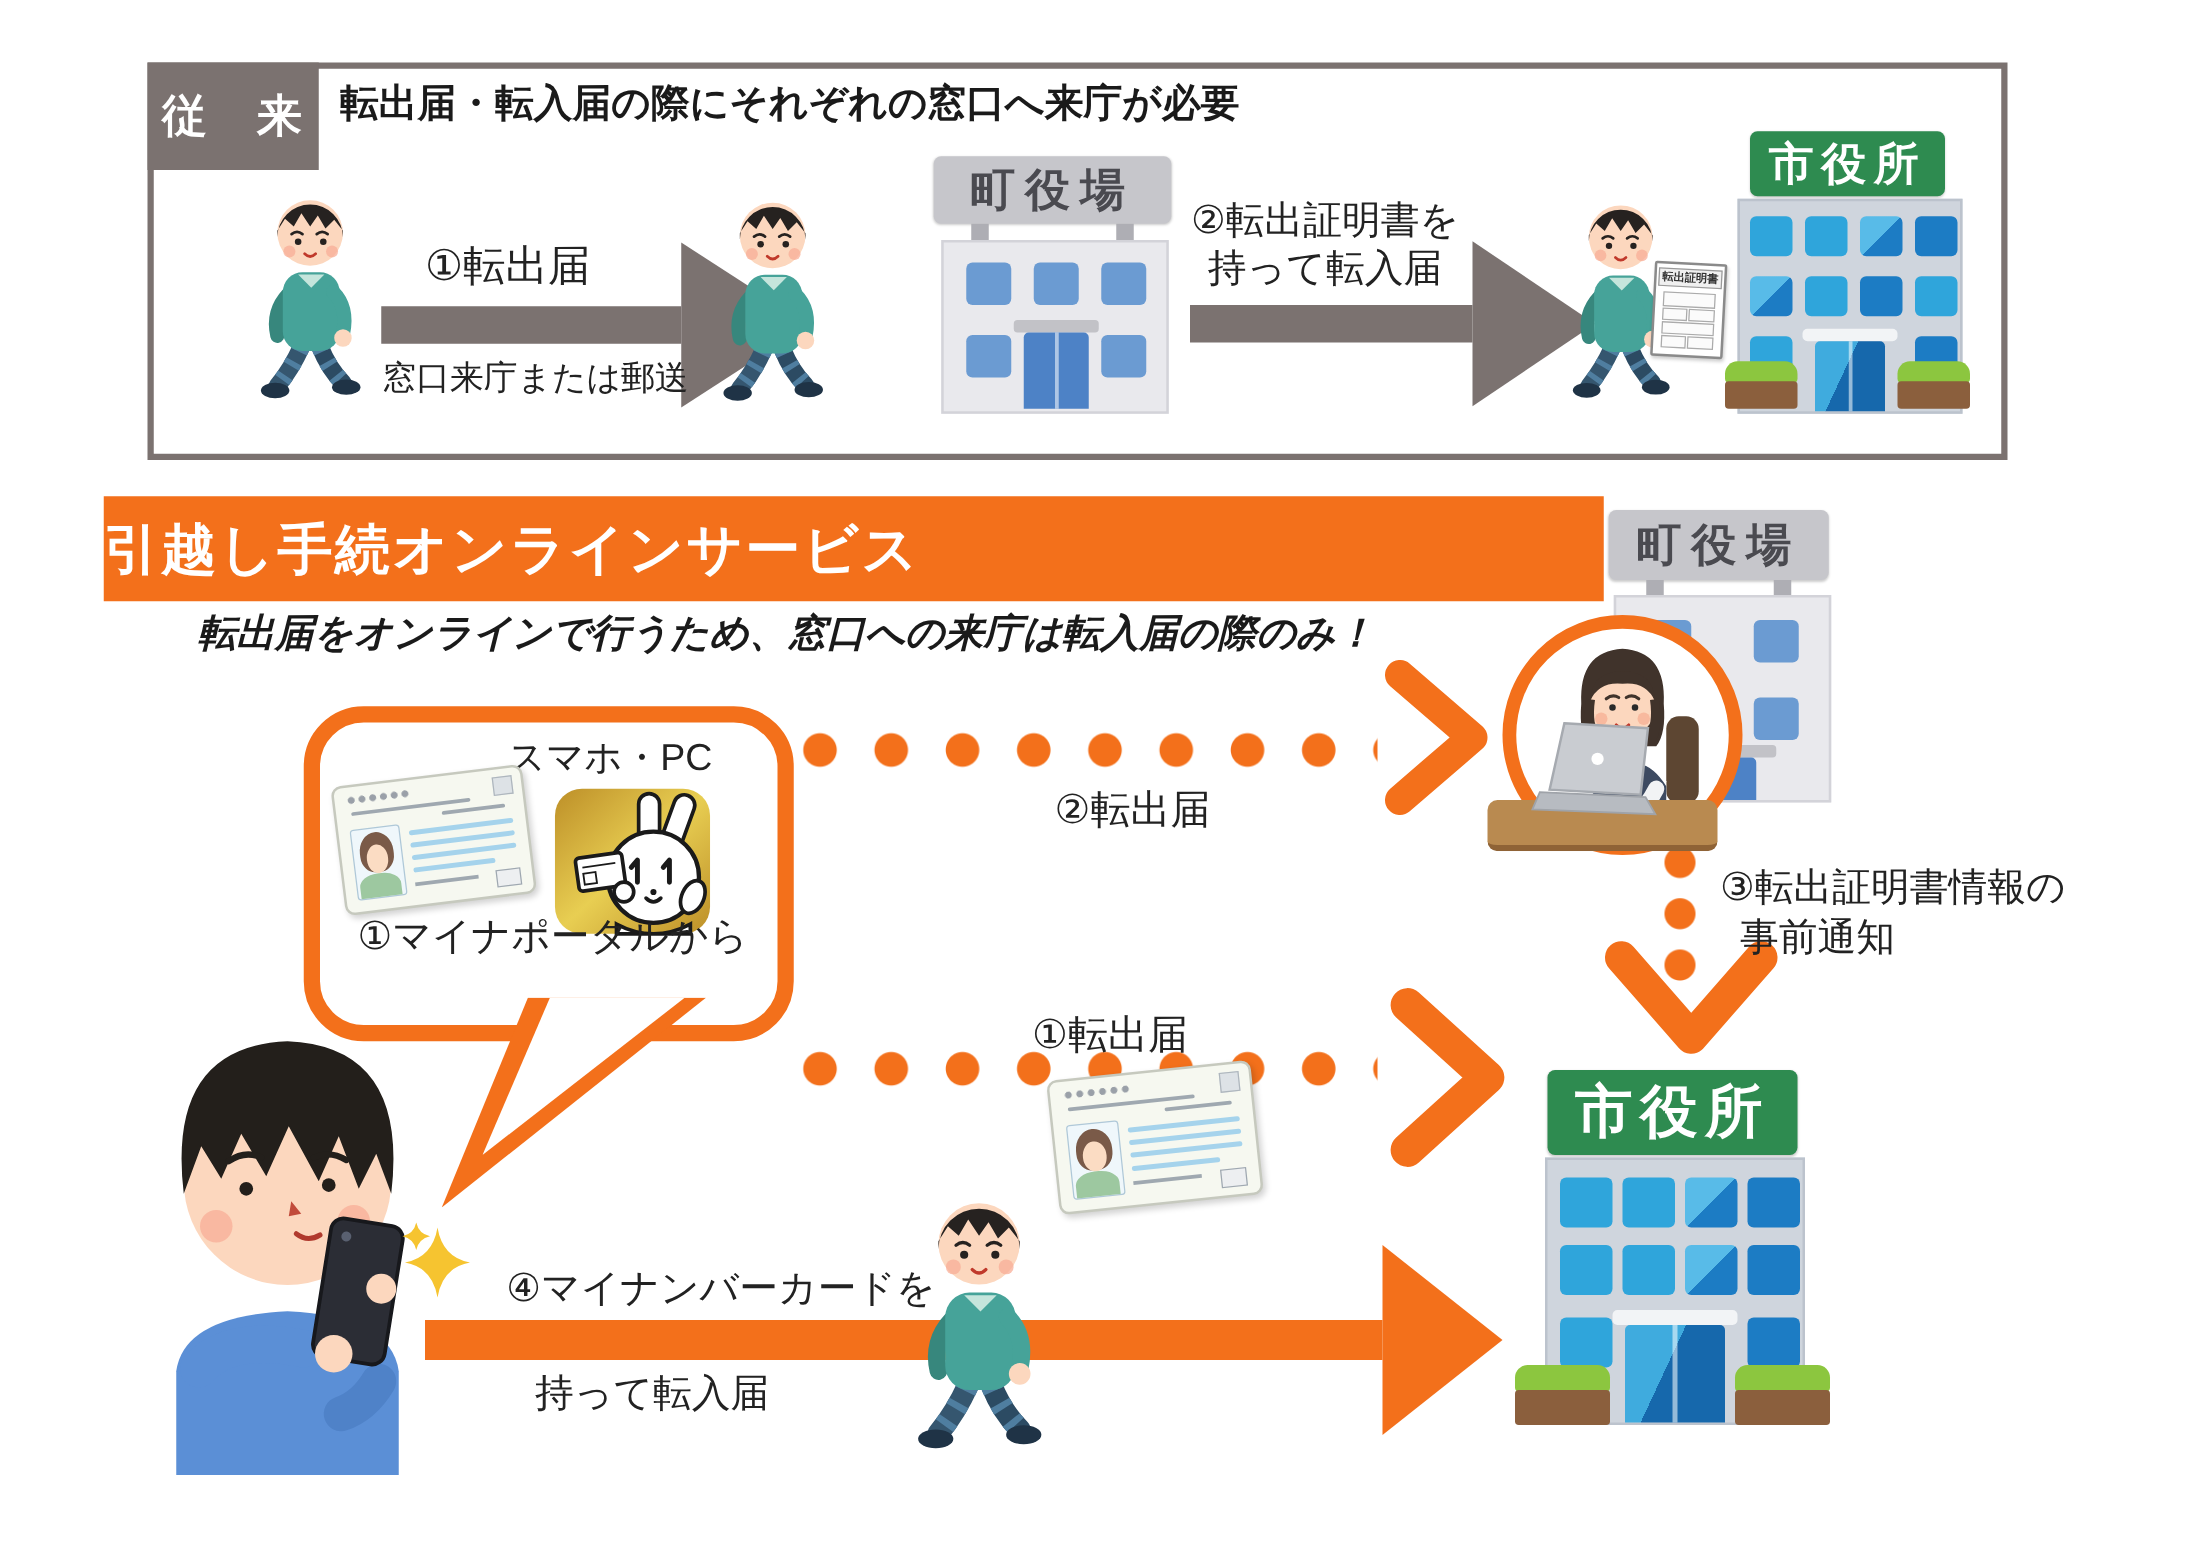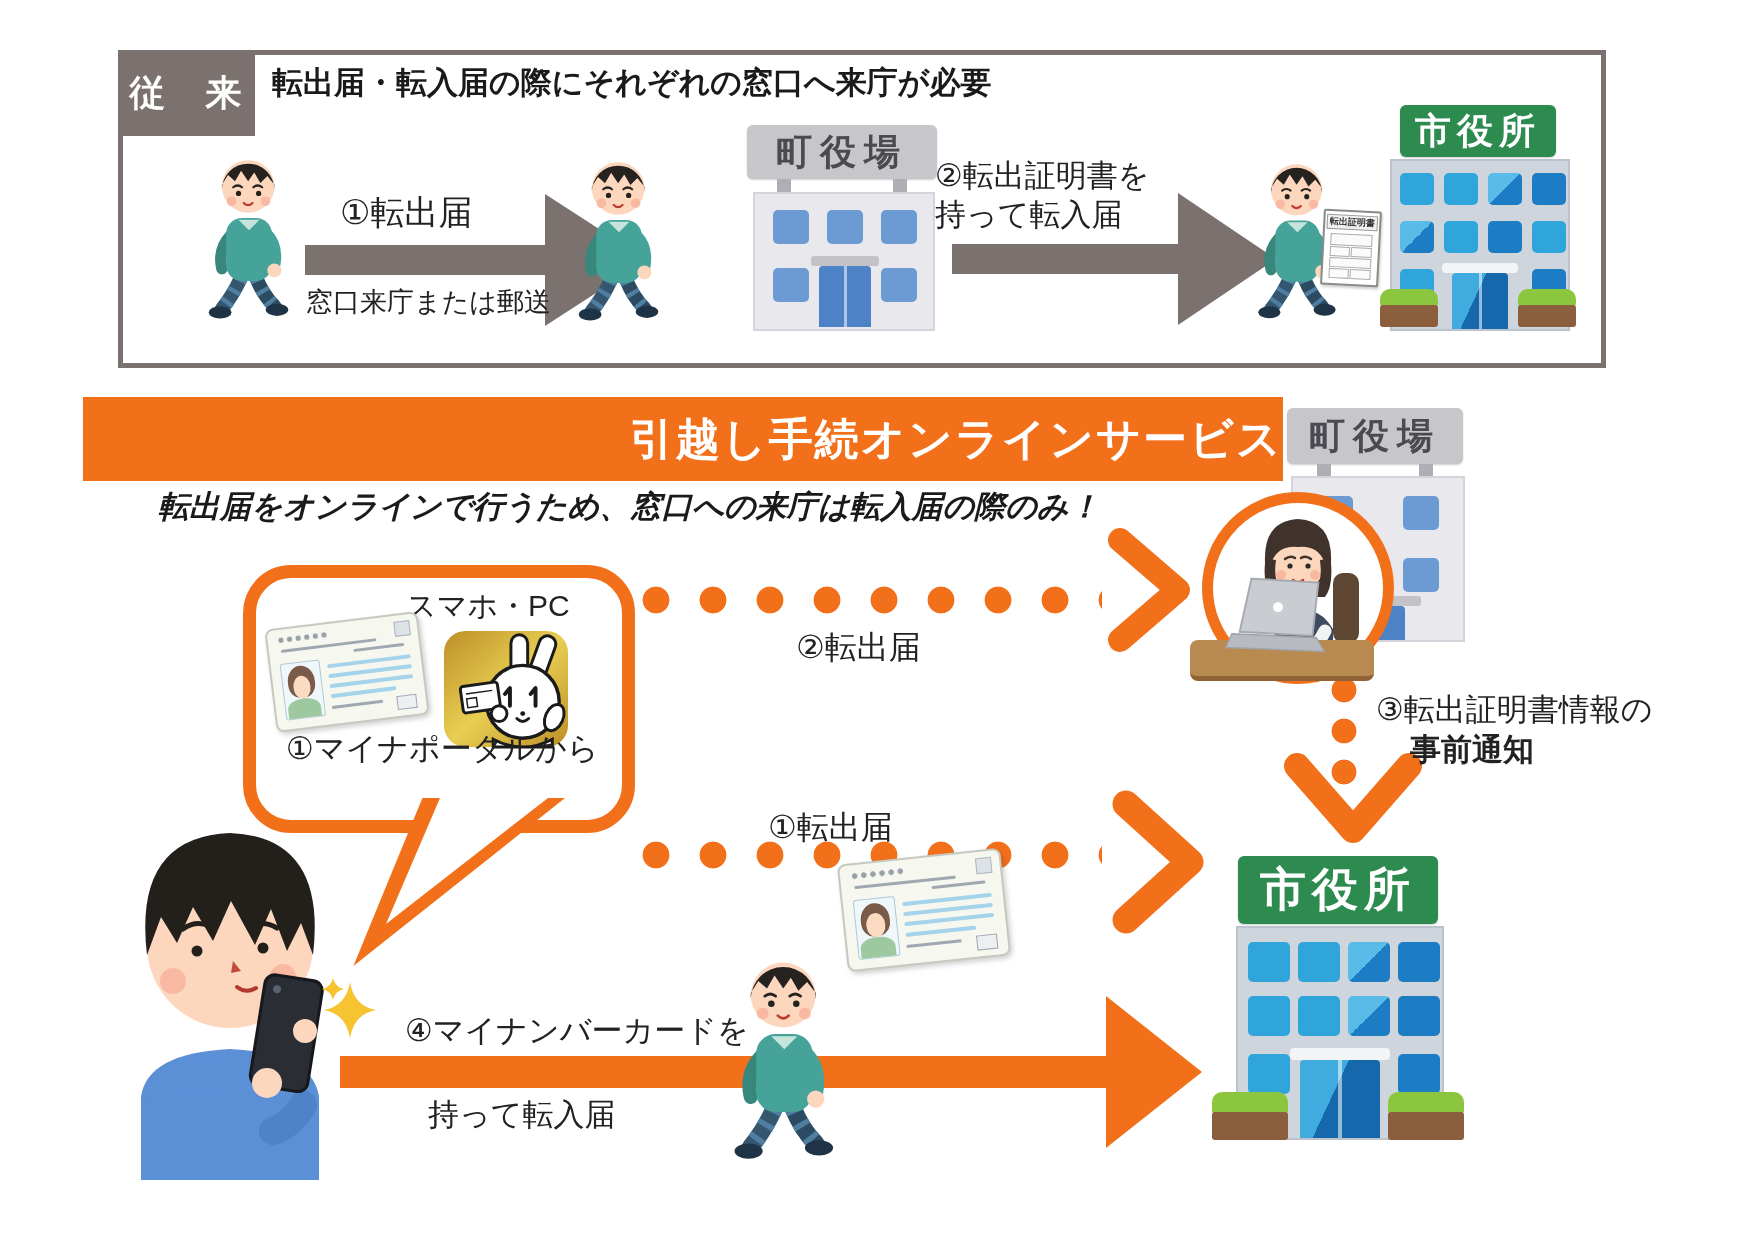--- a/index.html
+++ b/index.html
@@ -2,33 +2,33 @@
 <html style="--orange: #F3701B; --gray: #7B7270; --green: #2E8B50;"><head>
 <meta charset="utf-8">
 <style>
   :root{ --orange:#F3701B; --gray:#7B7270; --green:#2E8B50; }
   html,body{margin:0;padding:0;background:#fff;}
   #canvas{position:relative;width:1755px;height:1241px;background:#fff;overflow:hidden;
           font-family:"Liberation Sans","DejaVu Sans",sans-serif;color:#1a1a1a;}
   .abs{position:absolute;}
   .nowrap{white-space:nowrap;}
   .bold{font-weight:bold;}
-  .center{text-align:left;}
+  .center{text-align:center;}
 
   
   .topbox{border:5px solid var(--gray);background:transparent;}
   .tagbox{background:var(--gray);color:#fff;display:flex;align-items:center;justify-content:center;
           font-weight:bold;font-size:36px;letter-spacing:2px;}
 
   
   .garrow-body{background:var(--gray);}
   .garrow-head{width:0;height:0;border-style:solid;border-color:transparent;border-left-color:var(--gray);}
 
   
-  .banner{background:var(--orange);color:#fff;display:flex;align-items:center;justify-content:flex-end;
+  .banner{background:var(--orange);color:#fff;display:flex;align-items:center;justify-content:flex-start;
           font-weight:bold;font-size:44px;letter-spacing:2px;}
   .oarrow-body{background:var(--orange);}
   .oarrow-head{width:0;height:0;border-style:solid;border-color:transparent;border-left-color:var(--orange);}
   .dots-h{height:28px;background-image:radial-gradient(circle at 14px 14px,var(--orange) 13px,transparent 13.8px);
           background-size:57px 28px;background-repeat:repeat-x;}
   .dots-v{width:28px;background-image:radial-gradient(circle at 14px 14px,var(--orange) 12px,transparent 12.8px);
           background-size:28px 41px;background-repeat:repeat-y;}
   .bubble{background:#fff;border:13px solid var(--orange);border-radius:48px;}
   .tail-outer{background:var(--orange);clip-path:polygon(38% 0,100% 0,8% 100%);}
   .tail-inner{background:#fff;clip-path:polygon(40% 0,100% 0,10% 100%);}
@@ -303,21 +303,21 @@
     <circle cx="57" cy="31" r="5" fill="#FFF"></circle>
     <path d="M10 58 L96 62 L104 76 L4 72 Z" fill="#B7BBC1" stroke="#9FA3A9" stroke-width="1.5"></path>
   </svg>
 
   <div class="abs dots-v" style="left:1330px;top:676px;height:120px;"></div>
   <svg class="abs" viewBox="0 0 140 102" style="left:1283px;top:750px;width:140px;height:102px;">
     <polyline points="14,16 70,80 126,16" fill="none" style="stroke:var(--orange)" stroke-width="26" stroke-linecap="round" stroke-linejoin="round"></polyline>
   </svg>
   <div class="abs lbl3" style="left:1376px;top:690px;">
     <div class="nowrap">③転出証明書情報の</div>
-    <div class="nowrap" style="margin-left:34px;font-weight:bold;">事前通知</div>
+    <div class="nowrap" style="margin-left:16px;">事前通知</div>
   </div>
 
   <div class="abs dots-h" style="left:642px;top:841px;width:460px;"></div>
   <svg class="abs" viewBox="0 0 102 146" style="left:1110px;top:790px;width:102px;height:146px;">
     <polyline points="16,14 80,72 16,130" fill="none" style="stroke:var(--orange)" stroke-width="27" stroke-linecap="round" stroke-linejoin="round"></polyline>
   </svg>
   <div class="abs steptxt center nowrap" style="left:768px;top:806px;width:240px;">①転出届</div>
 
   <svg class="abs" viewBox="0 0 210 385" style="left:125px;top:795px;width:210px;height:385px;z-index:2;">
     <circle cx="105" cy="150" r="83" fill="#FCD7BE"></circle>

